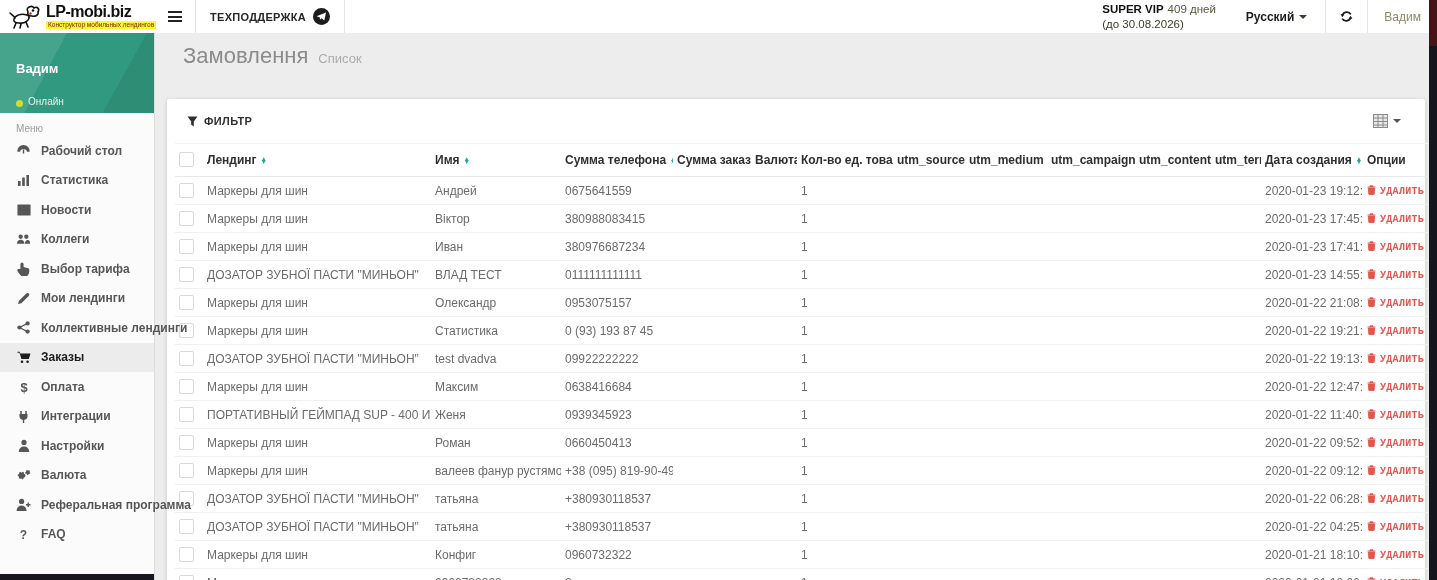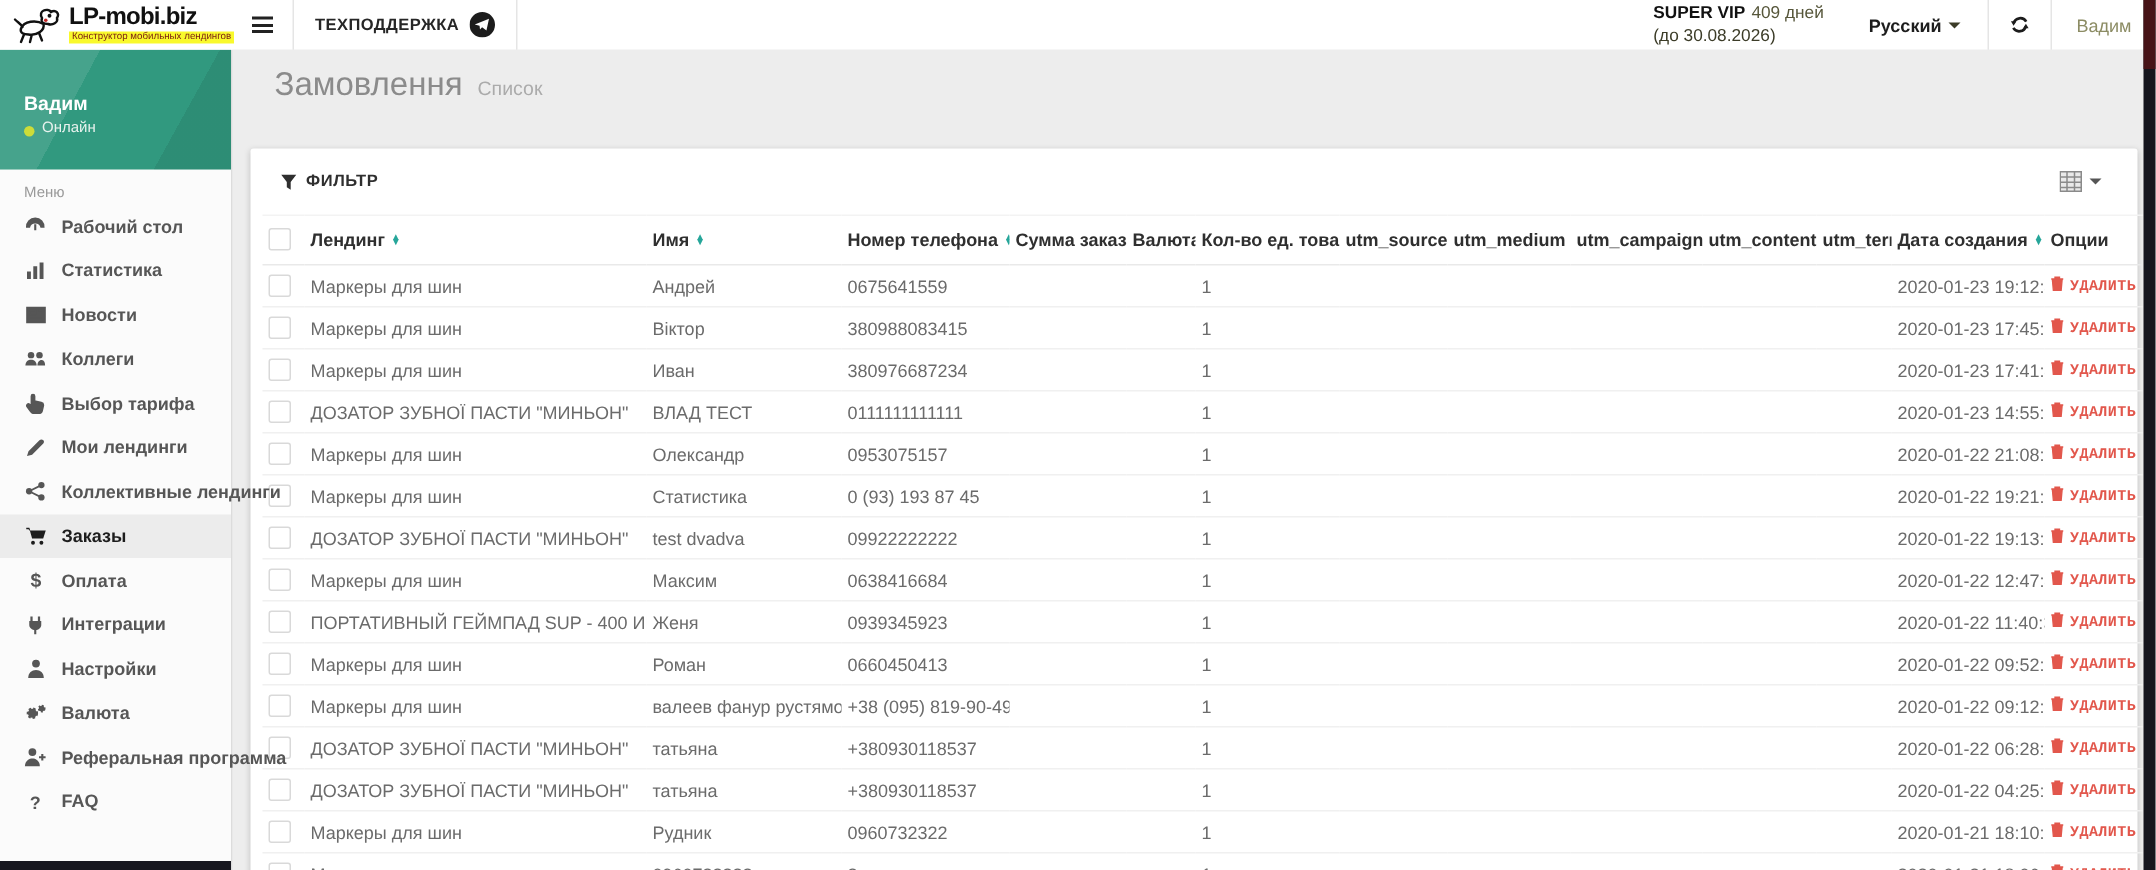--- a/index.html
+++ b/index.html
@@ -37,21 +37,21 @@
 
   
   .sidebar { position:absolute; top:33px; left:0; width:155px; height:547px; background:#fbfbfb;
     border-right:1px solid #dcdcdc; display:flex; flex-direction:column; z-index:20; }
   .side-head { height:80px; flex:0 0 auto; padding:14px 16px 10px; color:#fff; position:relative; overflow:hidden;
     background:
       linear-gradient(118deg, rgba(255,255,255,0.10) 0 34%, rgba(255,255,255,0) 34%),
       linear-gradient(299deg, rgba(0,0,0,0.08) 0 26%, rgba(0,0,0,0) 26%),
       #31997f; }
   .side-user-name { font-size:13px; font-weight:bold; margin-top:14px; }
-  .side-user-status { display:flex; align-items:flex-end; gap:5px; margin-top:4px; font-size:10px; color:#e8f2ee; }
+  .side-user-status { display:flex; align-items:flex-end; gap:5px; margin-top:20px; font-size:10px; color:#e8f2ee; }
   .status-dot { width:7px; height:7px; border-radius:50%; background:#cddc39; }
   .menu-label { font-size:10px; color:#9a9a9a; padding:10px 16px 2px; }
   .menu { flex:1; display:flex; flex-direction:column; }
   .menu-item { display:flex; align-items:center; gap:10px; height:29.5px; padding:0 16px;
     font-size:12px; font-weight:600; color:#565656; cursor:pointer; white-space:nowrap; }
   .menu-item .mi-icon { width:15px; display:flex; justify-content:center; align-items:center; flex:0 0 auto; }
   .menu-item.active { background:#ececec; color:#1d1d1d; }
   .menu-item.active svg * { fill:#1d1d1d; }
   .menu-item svg * { fill:#565656; }
   .side-footer { height:6px; background:#17171f; flex:0 0 auto; }
@@ -328,21 +328,21 @@
               <div class="cb"></div>
             </th>
             <th><span>Лендинг</span><span class="sort-icon">
                 <i>▲</i>
                 <i>▼</i>
               </span></th>
             <th><span>Имя</span><span class="sort-icon">
                 <i>▲</i>
                 <i>▼</i>
               </span></th>
-            <th><span>Номер телефона</span><span class="sort-icon">
+            <th><span>Сумма телефона</span><span class="sort-icon">
                 <i>▲</i>
                 <i>▼</i>
               </span></th>
             <th><span>Сумма заказа</span></th>
             <th><span>Валюта</span></th>
             <th><span>Кол-во ед. товара</span></th>
             <th><span>utm_source</span></th>
             <th><span>utm_medium</span></th>
             <th><span>utm_campaign</span></th>
             <th><span>utm_content</span></th>
@@ -652,21 +652,21 @@
                     <path d="M0.5 2 H8.5 M3 2 V0.8 H6 V2 M1.3 3 L1.9 9.5 H7.1 L7.7 3 Z" stroke="#e2574c" fill="#e2574c" stroke-width="0.9"></path>
                   </svg></span>
                 <span>УДАЛИТЬ</span>
               </button></td>
           </tr>
           <tr>
             <td>
               <div class="cb"></div>
             </td>
             <td>Маркеры для шин</td>
-            <td>Рудник</td>
+            <td>Конфиг</td>
             <td>0960732322</td>
             <td></td>
             <td></td>
             <td>1</td>
             <td></td>
             <td></td>
             <td></td>
             <td></td>
             <td></td>
             <td>2020-01-21 18:10:16</td>

